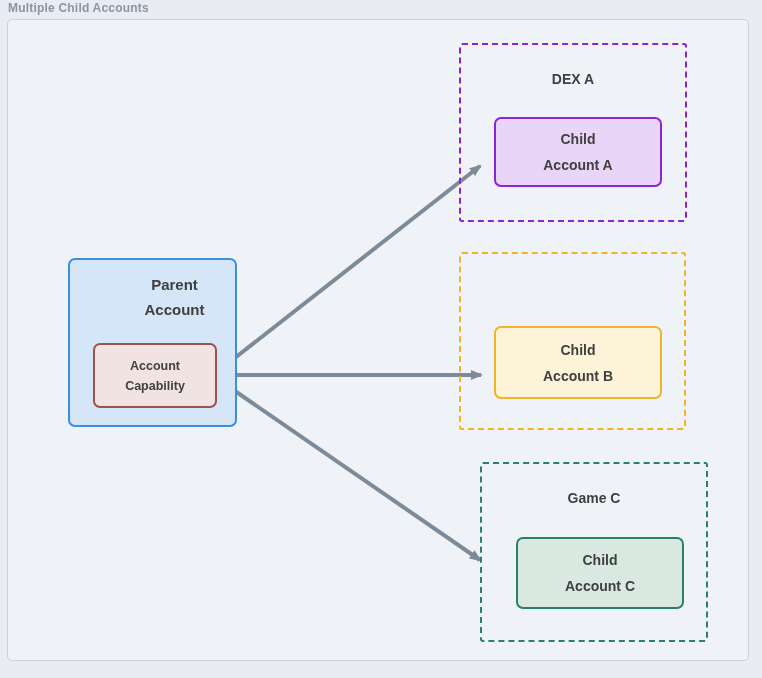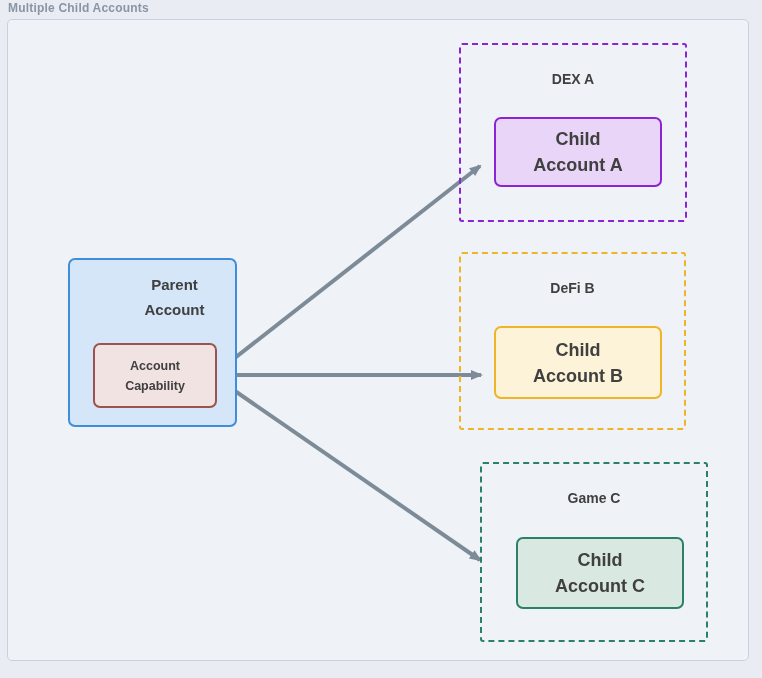--- a/index.html
+++ b/index.html
@@ -87,21 +87,21 @@
   }
   .child-box {
     position: absolute;
     box-sizing: border-box;
     border-radius: 7px;
     display: flex;
     align-items: center;
     justify-content: center;
   }
   .child-box .node-text {
-    font-size: 18px;
+    font-size: 14px;
     font-weight: 600;
     line-height: 26px;
   }
 
   .env-a { left: 459px; top: 43px;  width: 228px; height: 179px; border: 2px dashed #8b24d4; }
   .env-b { left: 459px; top: 252px; width: 227px; height: 178px; border: 2px dashed #f0b429; }
   .env-c { left: 480px; top: 462px; width: 228px; height: 180px; border: 2px dashed #2b8069; }
 
   .child-a { left: 33px; top: 72px; width: 168px; height: 70px; background: #e8d5f8; border: 2px solid #8b24d4; }
   .child-b { left: 33px; top: 72px; width: 168px; height: 73px; background: #fcf3d8; border: 2px solid #f0b429; }
@@ -145,21 +145,20 @@
 
   <div class="env env-a">
     <div class="node-text env-label">DEX A</div>
     <div class="child-box child-a">
       <div class="node-text">Child
 Account A</div>
     </div>
   </div>
 
   <div class="env env-b">
-    <div class="node-text env-label">DeFi B</div>
     <div class="child-box child-b">
       <div class="node-text">Child
 Account B</div>
     </div>
   </div>
 
   <div class="env env-c">
     <div class="node-text env-label">Game C</div>
     <div class="child-box child-c">
       <div class="node-text">Child

